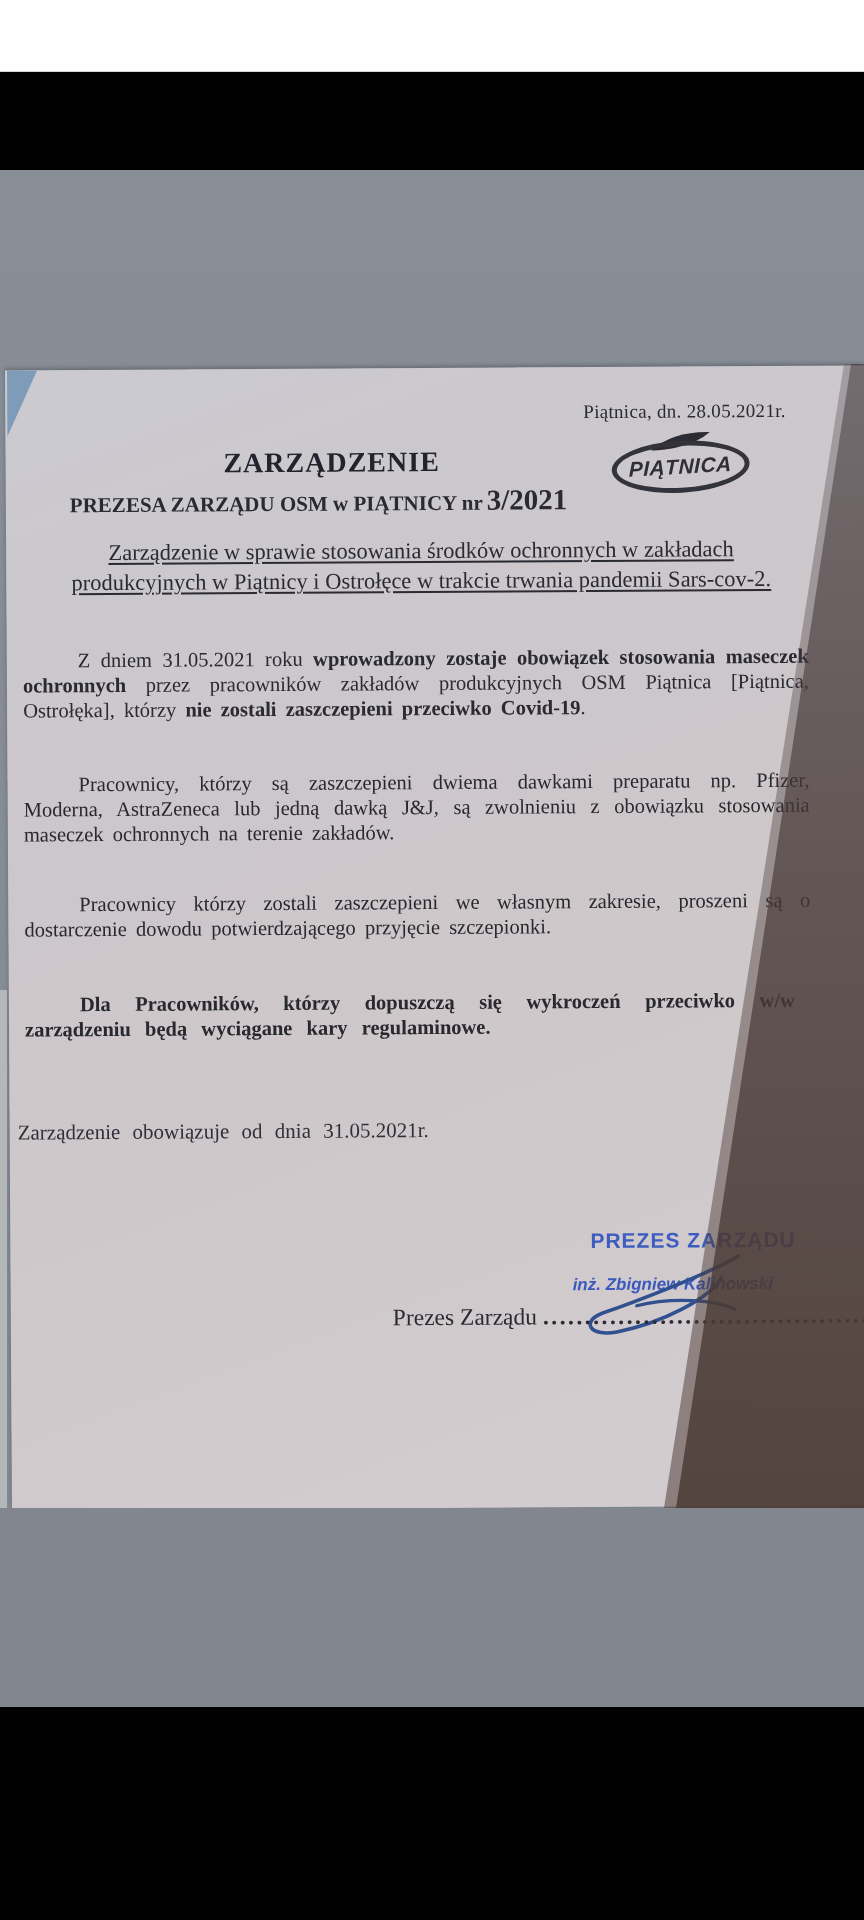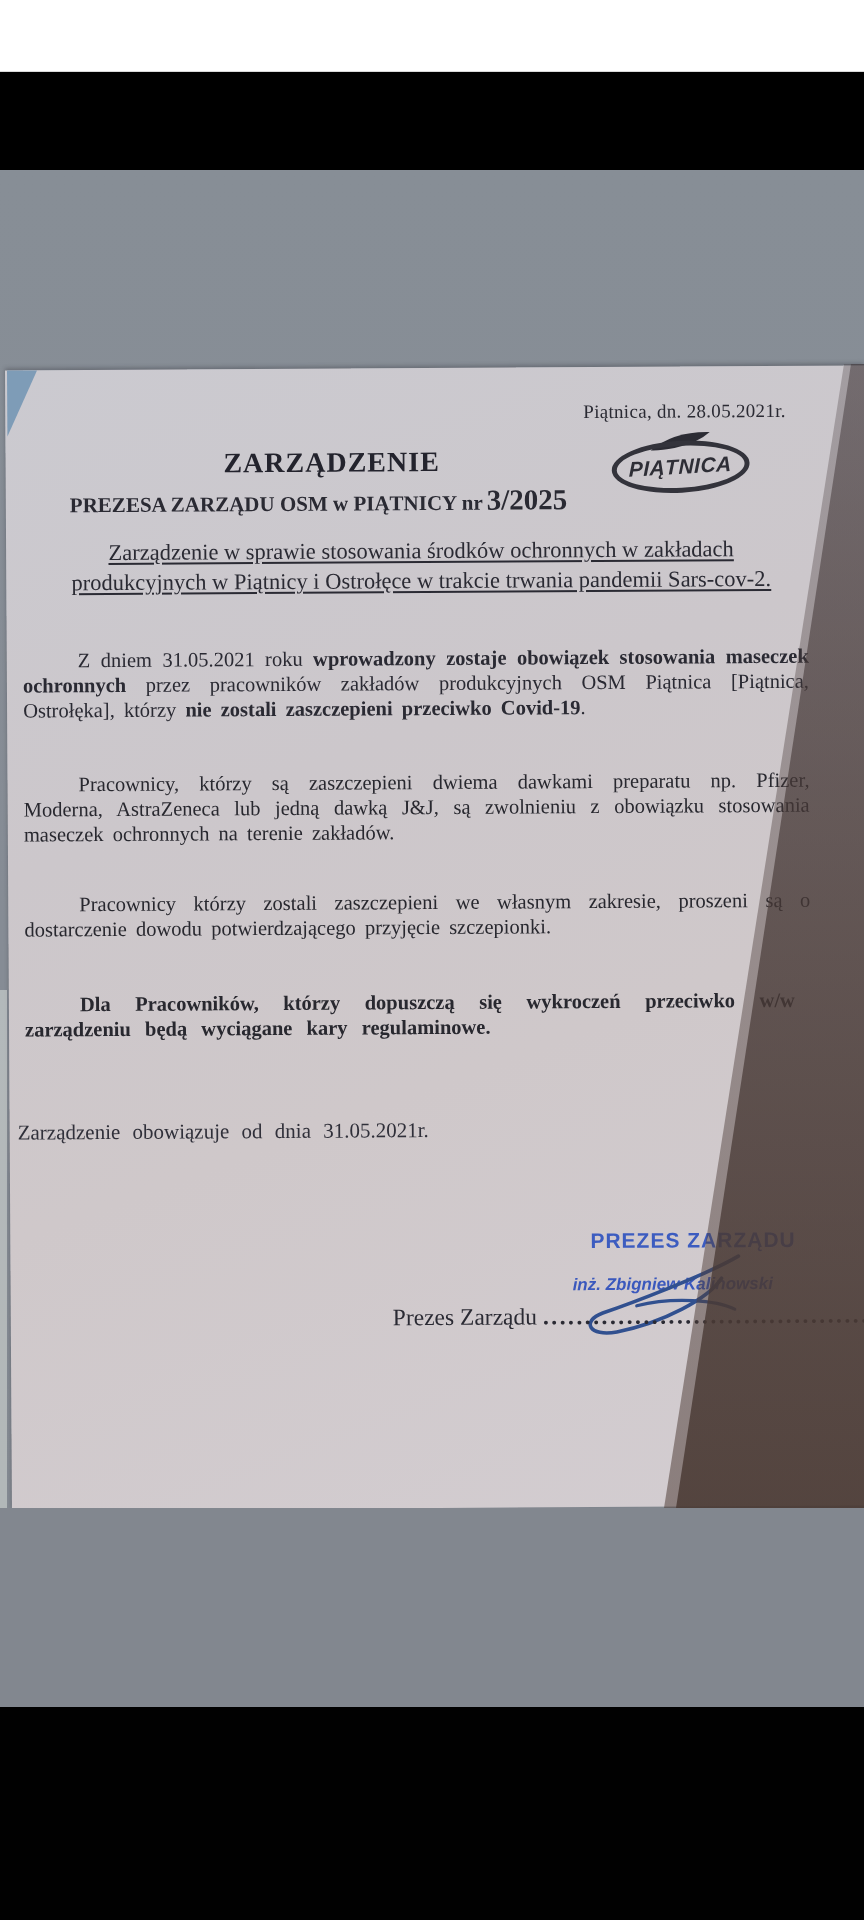--- a/index.html
+++ b/index.html
@@ -88,21 +88,21 @@
         </svg>
         <div class="oval">
           <span>PIĄTNICA</span>
         </div>
       </div>
 
       <div class="doc-title">ZARZĄDZENIE</div>
 
       <div class="doc-subtitle">
         <span class="st-main">PREZESA ZARZĄDU OSM w PIĄTNICY nr</span>
-        <span class="st-num">3/2025</span>
+        <span class="st-num">3/2021</span>
       </div>
 
       <div class="subject">
         <span>Zarządzenie w sprawie stosowania środków ochronnych w zakładach</span><br>
         <span>produkcyjnych w Piątnicy i Ostrołęce w trakcie trwania pandemii Sars-cov-2.</span>
       </div>
 
       <div class="para p1"><span>Z dniem 31.05.2021 roku </span><span class="seg-b">wprowadzony zostaje obowiązek stosowania maseczek ochronnych</span><span> przez pracowników zakładów produkcyjnych OSM Piątnica [Piątnica, Ostrołęka], którzy </span><span class="seg-b">nie zostali zaszczepieni przeciwko Covid-19</span><span>.</span></div>
 
       <div class="para p2">Pracownicy, którzy są zaszczepieni dwiema dawkami preparatu np. Pfizer, Moderna, AstraZeneca lub jedną dawką J&amp;J, są zwolnieniu z obowiązku stosowania maseczek ochronnych na terenie zakładów.</div>

